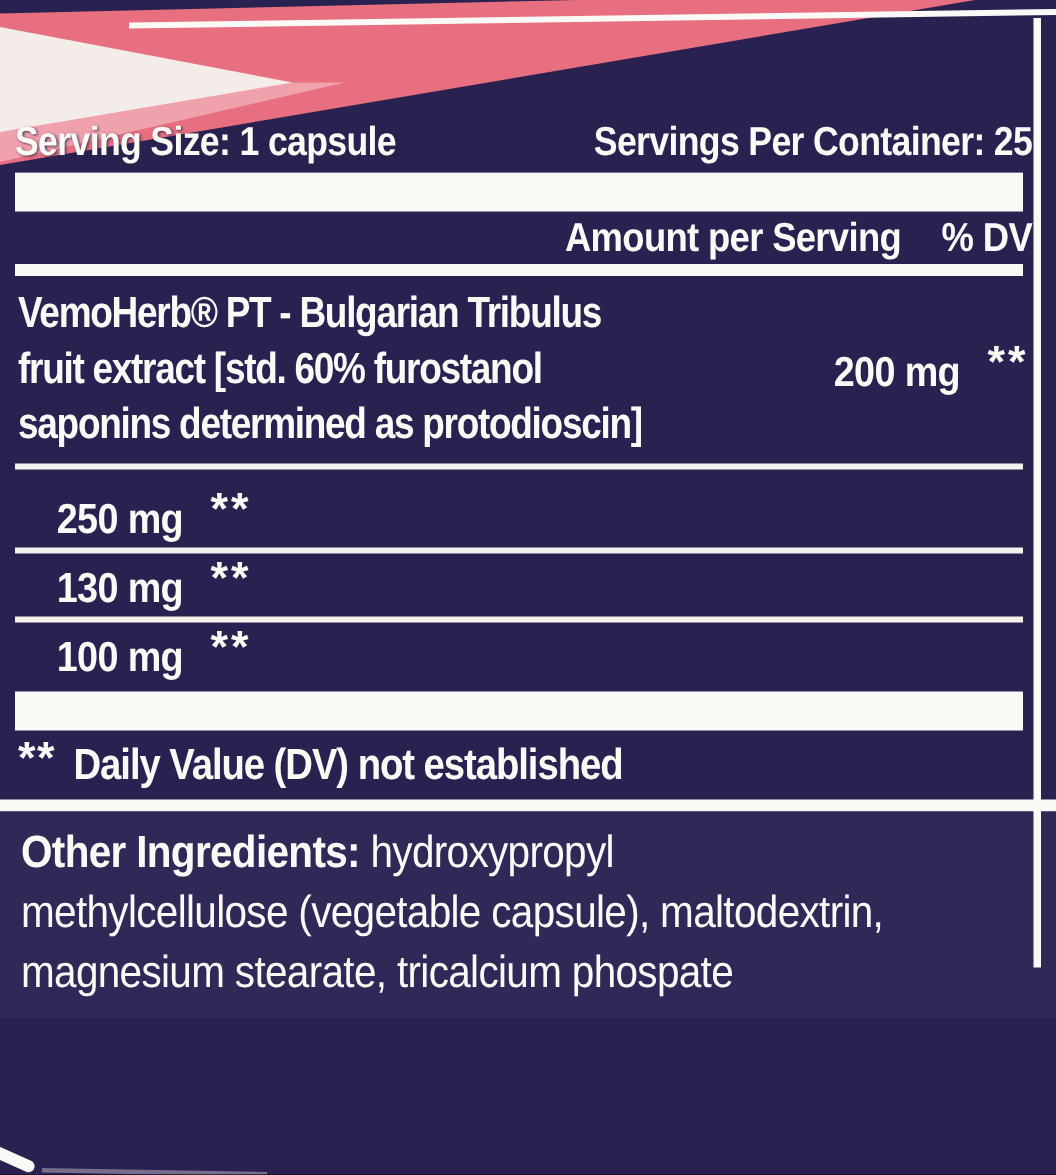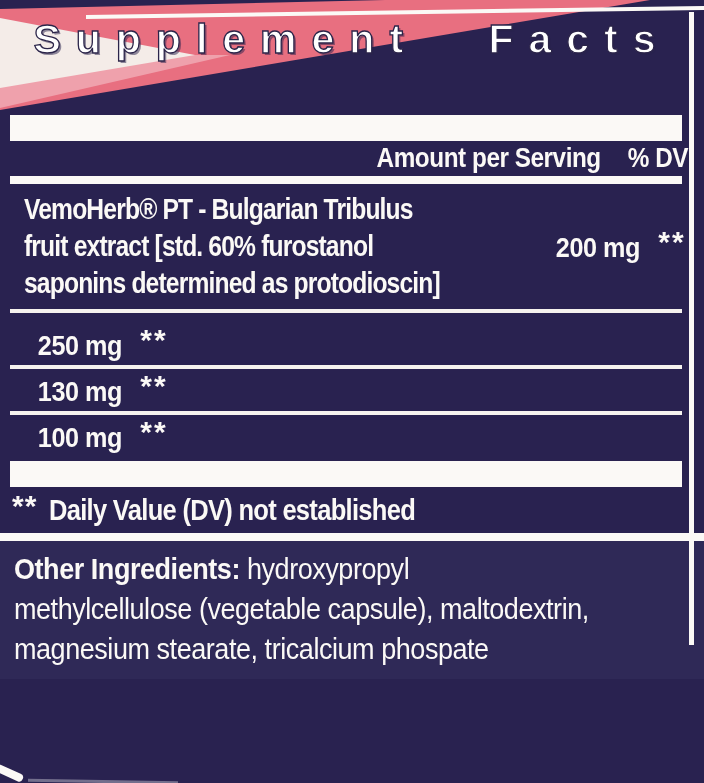--- a/index.html
+++ b/index.html
@@ -41,21 +41,21 @@
     height:35px;display:flex;justify-content:flex-end;align-items:center;
     padding-right:16px;
   }
   .col-header-inner{
     display:flex;gap:30px;align-items:baseline;white-space:nowrap;
     font-size:27px;font-weight:bold;letter-spacing:-0.5px;
     transform:scaleX(0.9);transform-origin:right center;
   }
   
   .row{display:flex;align-items:flex-start;padding:5px 0 3px 12px;}
-  .row.center{align-items:center;padding:7px 0 7px 24px;}
+  .row.center{align-items:center;padding:7px 0 7px 12px;}
   .row-name{flex:1;min-width:0;}
   .row-name .line{
     font-size:29px;font-weight:bold;line-height:37px;letter-spacing:-1px;
     white-space:nowrap;transform:scaleX(0.85);transform-origin:left center;
   }
   .it{font-style:italic;}
   .amount{
     width:110px;text-align:right;white-space:nowrap;
     font-size:28px;font-weight:bold;letter-spacing:-0.5px;
     transform:scaleX(0.9);transform-origin:right center;
@@ -106,21 +106,24 @@
 <div class="label">
 
   <div class="header">
     <svg width="704" height="115" viewBox="0 0 704 115" aria-hidden="true">
       <rect x="0" y="0" width="704" height="115" fill="#292250"></rect>
       <polygon points="0,9 385,0 650,0 0,110" fill="#e86f80"></polygon>
       <polygon points="0,108 230,55 0,55" fill="#efa1ac"></polygon>
       <polygon points="0,18 195,55 0,88" fill="#f4ece8"></polygon>
       <line x1="86" y1="17" x2="704" y2="8" stroke="#fbf9f6" stroke-width="4"></line>
     </svg>
-    <div class="title">Supplement Facts</div>
+    <div class="serving-row">
+      <span class="serving-left">Serving Size: 1 capsule</span>
+      <span class="serving-right">Servings Per Container: 25</span>
+    </div>
   </div>
 
   <div class="white-bar"></div>
 
   <div class="col-header">
     <div class="col-header-inner">
       <span>Amount per Serving</span>
       <span>% DV</span>
     </div>
   </div>

